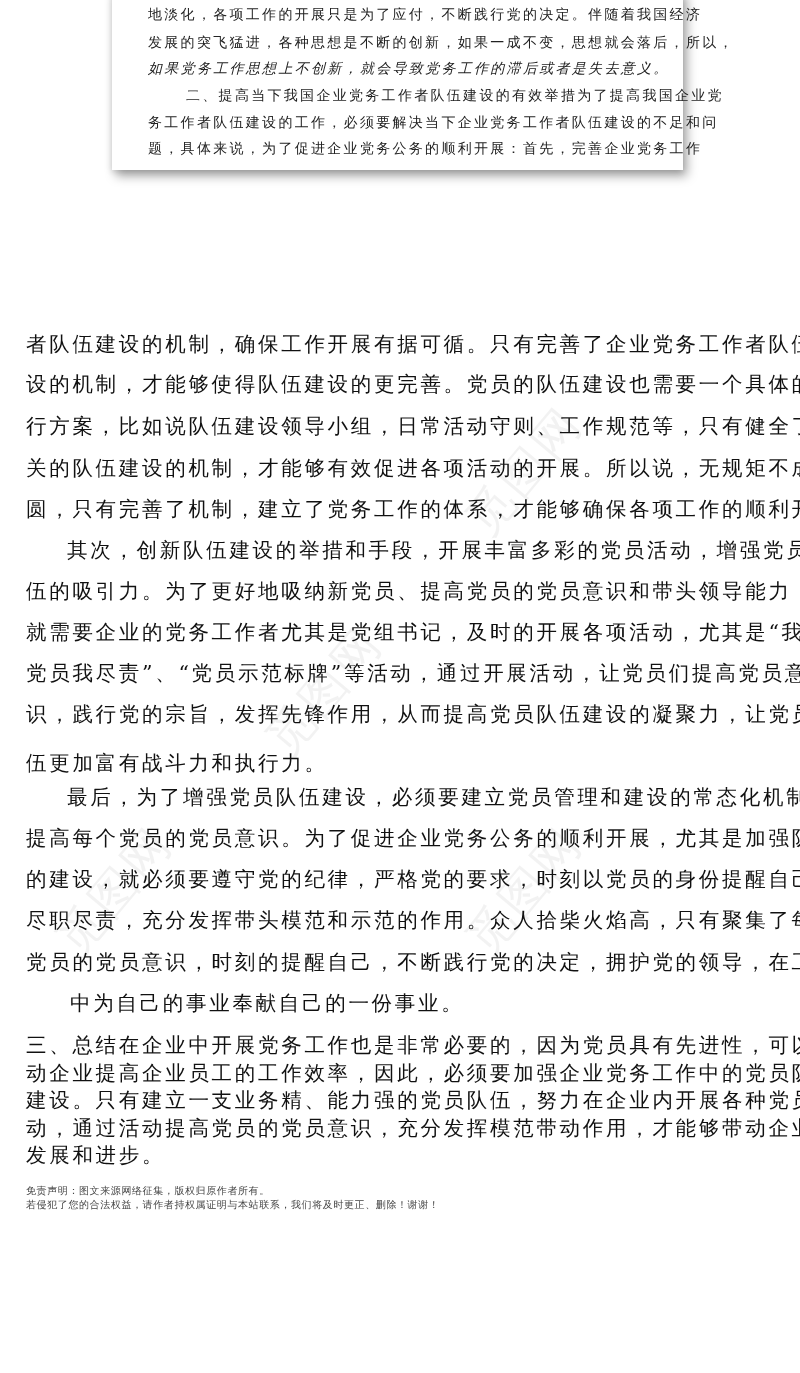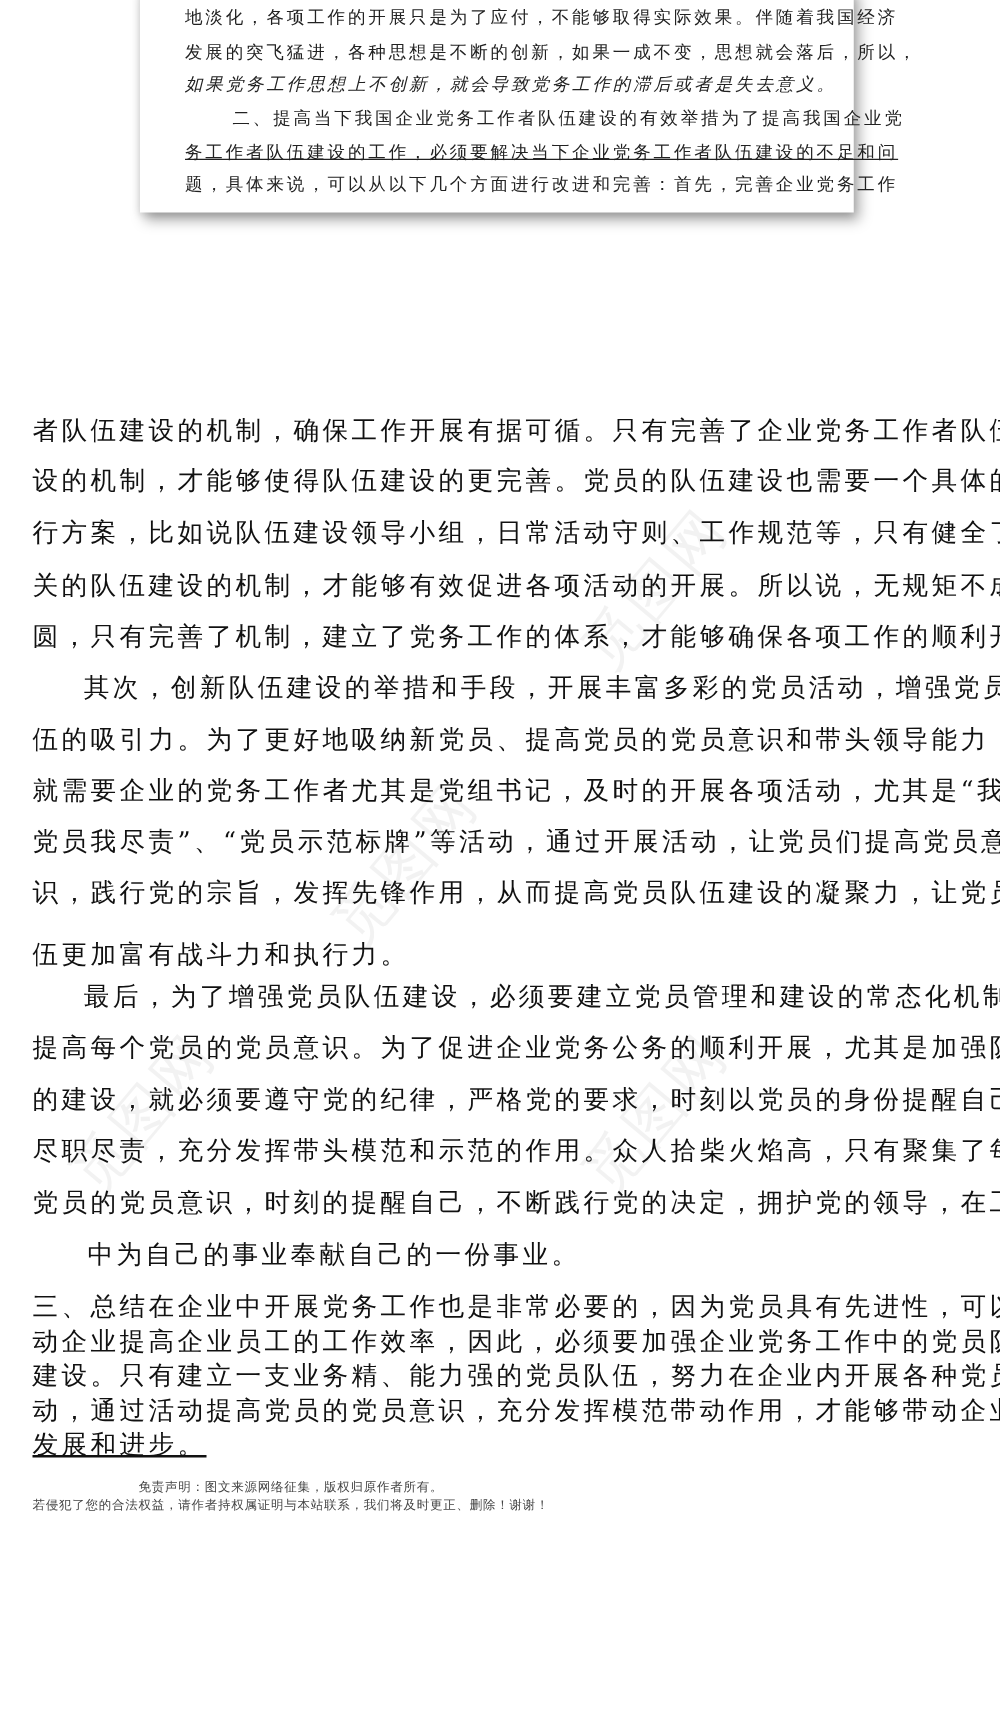--- a/index.html
+++ b/index.html
@@ -62,21 +62,20 @@
     }
     .disclaimer {
       position: absolute;
       left: 26px;
       top: 1184px;
       font-size: 10px;
       color: #444;
       line-height: 14px;
       letter-spacing: 0.6px;
       white-space: nowrap;
-      text-align: center;
     }
     .watermark {
       position: absolute;
       font-size: 46px;
       color: rgba(0,0,0,0.05);
       transform: rotate(-50deg);
       white-space: nowrap;
       font-family: "DejaVu Sans", sans-serif;
       pointer-events: none;
       letter-spacing: 4px;
@@ -84,26 +83,26 @@
   </style>
 </head>
 <body>
 
 <div class="watermark" style="left:450px; top:440px;">觅图网</div>
 <div class="watermark" style="left:250px; top:660px;">觅图网</div>
 <div class="watermark" style="left:40px; top:860px;">觅图网</div>
 <div class="watermark" style="left:450px; top:860px;">觅图网</div>
 
 <div class="page-card">
-  <div class="line" style="top:16px; left:36px;">地淡化，各项工作的开展只是为了应付，不能够取得实际效果。伴随着我国经济</div>
+  <div class="line" style="top:16px; left:36px;">地淡化，各项工作的开展只是为了应付，不断践行党的决定。伴随着我国经济</div>
   <div class="line" style="top:44px; left:36px;">发展的突飞猛进，各种思想是不断的创新，如果一成不变，思想就会落后，所以，</div>
   <div class="line" style="top:70px; left:36px;font-style:italic;">如果党务工作思想上不创新，就会导致党务工作的滞后或者是失去意义。</div>
   <div class="line" style="top:97px; left:74px;">二、提高当下我国企业党务工作者队伍建设的有效举措为了提高我国企业党</div>
-  <div class="line" style="top:124px; left:36px;text-decoration:underline;">务工作者队伍建设的工作，必须要解决当下企业党务工作者队伍建设的不足和问</div>
-  <div class="line" style="top:150px; left:36px;">题，具体来说，可以从以下几个方面进行改进和完善：首先，完善企业党务工作</div>
+  <div class="line" style="top:124px; left:36px;">务工作者队伍建设的工作，必须要解决当下企业党务工作者队伍建设的不足和问</div>
+  <div class="line" style="top:150px; left:36px;">题，具体来说，为了促进企业党务公务的顺利开展：首先，完善企业党务工作</div>
 </div>
 
 <div class="main">
   <div>
     <div class="line" style="top:332px;">者队伍建设的机制，确保工作开展有据可循。只有完善了企业党务工作者队伍建</div>
     <div class="line" style="top:372px;">设的机制，才能够使得队伍建设的更完善。党员的队伍建设也需要一个具体的执</div>
     <div class="line" style="top:414px;">行方案，比如说队伍建设领导小组，日常活动守则、工作规范等，只有健全了相</div>
     <div class="line" style="top:456px;">关的队伍建设的机制，才能够有效促进各项活动的开展。所以说，无规矩不成方</div>
     <div class="line" style="top:497px;">圆，只有完善了机制，建立了党务工作的体系，才能够确保各项工作的顺利开展。</div>
   </div>
@@ -124,20 +123,20 @@
     <div class="line" style="top:908px;">尽职尽责，充分发挥带头模范和示范的作用。众人拾柴火焰高，只有聚集了每个</div>
     <div class="line" style="top:950px;">党员的党员意识，时刻的提醒自己，不断践行党的决定，拥护党的领导，在工作</div>
     <div class="line" style="top:991px;margin-left:44px;">中为自己的事业奉献自己的一份事业。</div>
   </div>
 
   <div class="summary">
     <div class="line" style="top:1033px;">三、总结在企业中开展党务工作也是非常必要的，因为党员具有先进性，可以带</div>
     <div class="line" style="top:1061px;">动企业提高企业员工的工作效率，因此，必须要加强企业党务工作中的党员队伍</div>
     <div class="line" style="top:1088px;">建设。只有建立一支业务精、能力强的党员队伍，努力在企业内开展各种党员活</div>
     <div class="line" style="top:1116px;">动，通过活动提高党员的党员意识，充分发挥模范带动作用，才能够带动企业的</div>
-    <div class="line" style="top:1143px;text-decoration:underline;">发展和进步。</div>
+    <div class="line" style="top:1143px;">发展和进步。</div>
   </div>
 </div>
 
 <div class="disclaimer">
   <div>免责声明：图文来源网络征集，版权归原作者所有。</div>
   <div>若侵犯了您的合法权益，请作者持权属证明与本站联系，我们将及时更正、删除！谢谢！</div>
 </div>
 
 </body></html>

